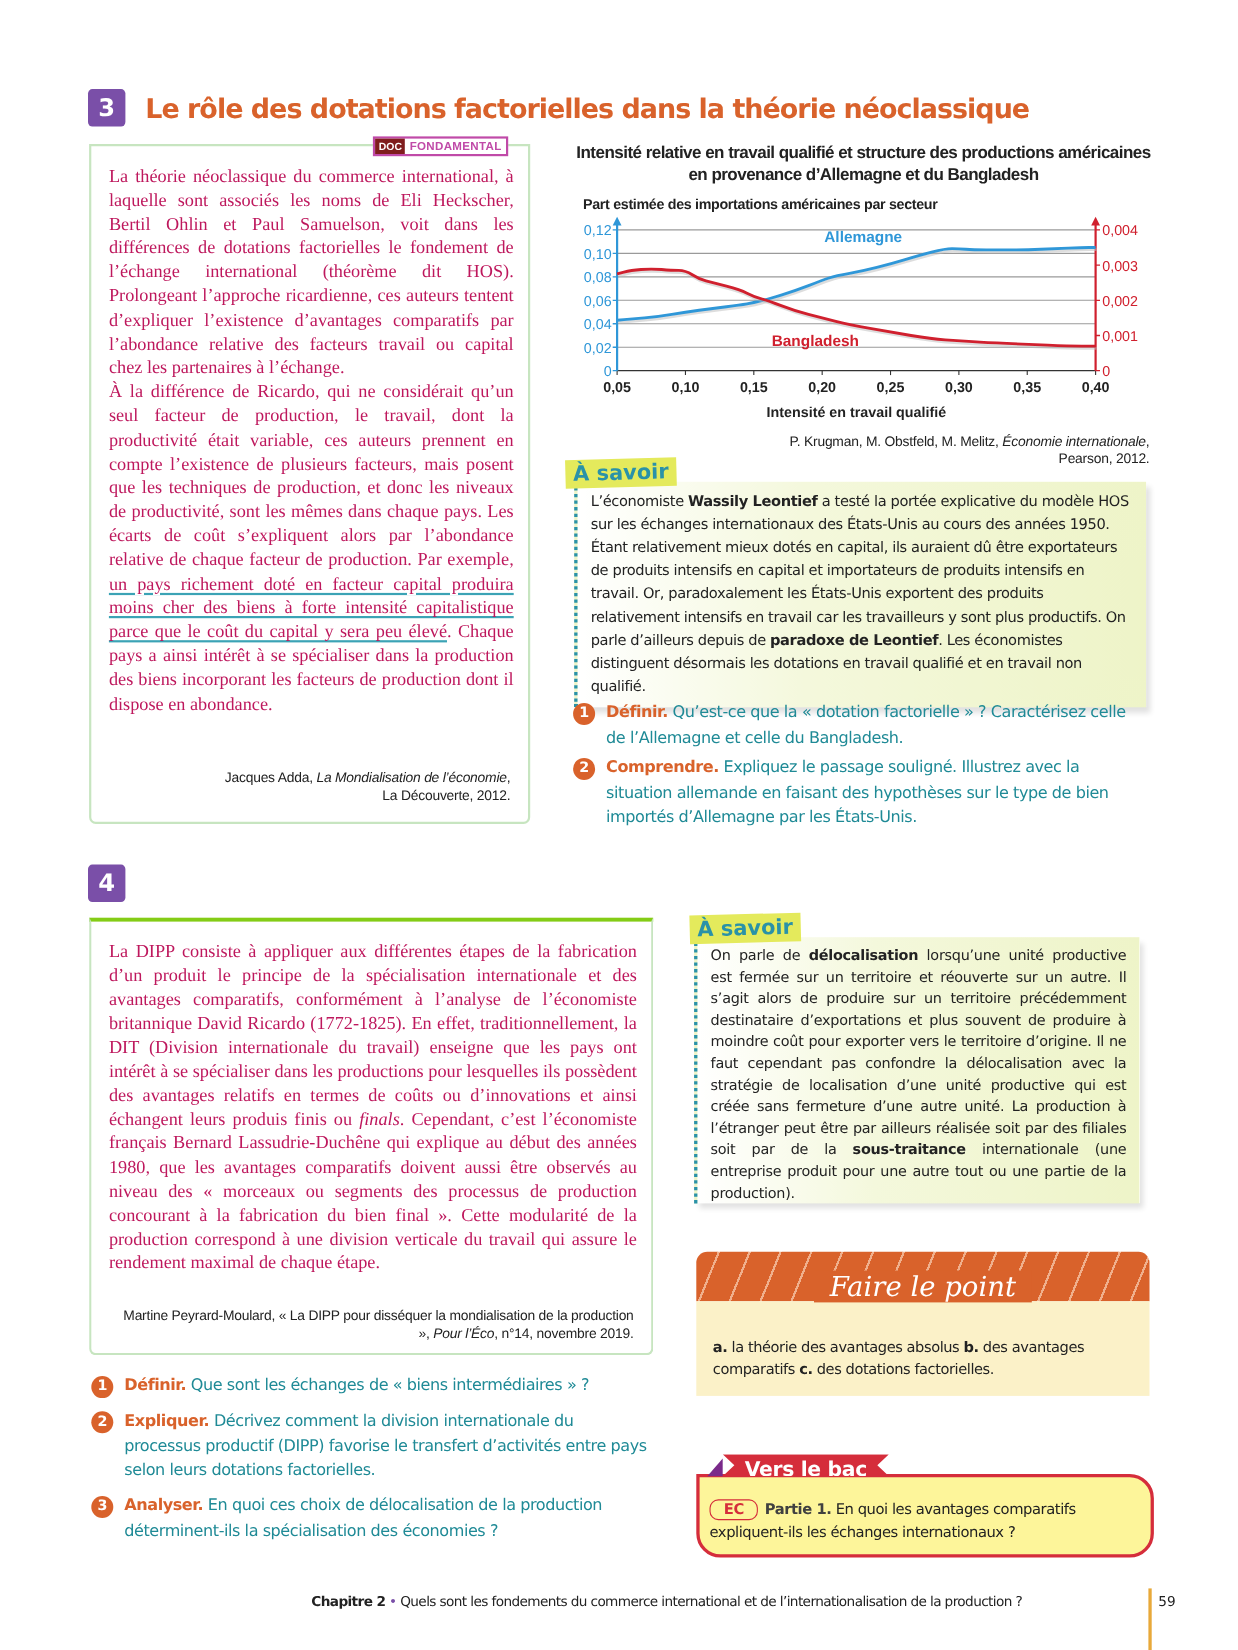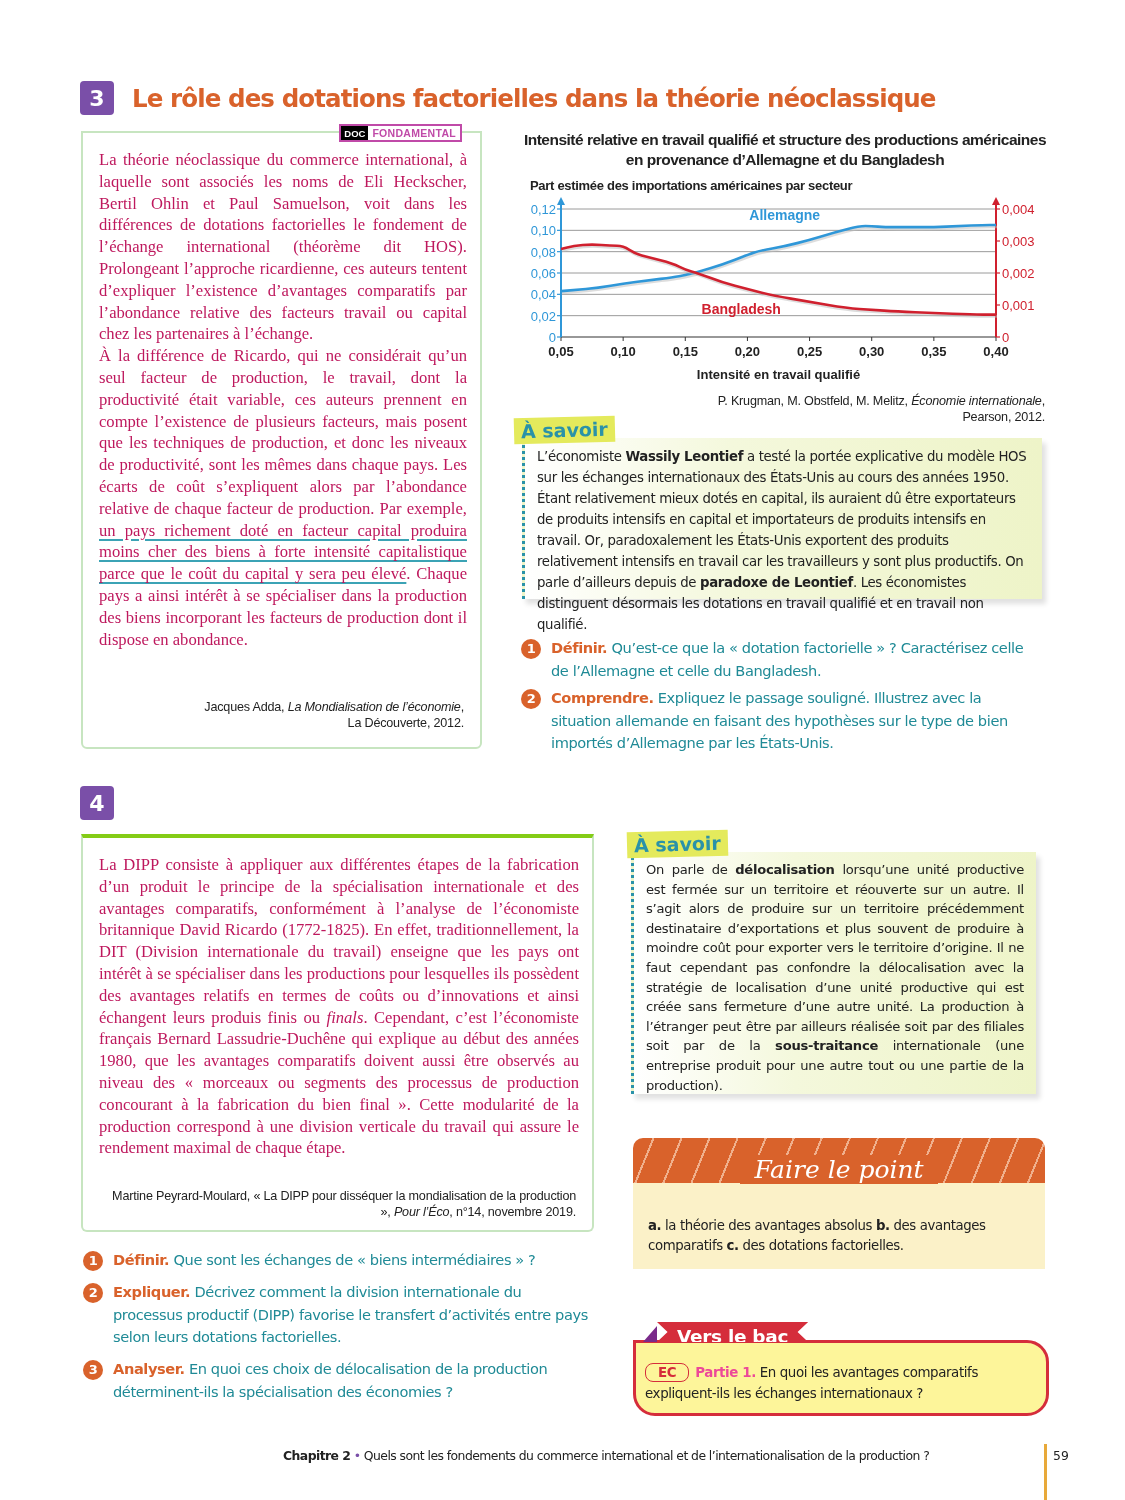--- a/index.html
+++ b/index.html
@@ -7,21 +7,21 @@
   body { position: relative; font-family: "Liberation Sans", sans-serif; color: #222; }
 
   .sec-head { position: absolute; left: 80px; display: flex; align-items: center; }
   .sec-num { width: 34px; height: 34px; background: #7a4fa8; color: #fff; border-radius: 4px;
     font-family: "DejaVu Sans", sans-serif; font-weight: bold; font-size: 22px;
     display: flex; align-items: center; justify-content: center; margin-right: 18px; }
   .sec-title { color: #d9622b; font-family: "DejaVu Sans", sans-serif; font-weight: bold; font-size: 24.5px; letter-spacing: -0.9px; }
 
   .doc-box { position: absolute; border: 2px solid #c7e5c0; border-radius: 0 0 6px 6px; }
   .doc-badge { position: absolute; top: -9px; right: 18px; background: #fff; border: 2px solid #c04aa8; display: flex; height: 18px; }
-  .doc-badge .a { background: #000000; color: #fff; font-size: 9.5px; font-weight: bold; padding: 1px 3px; line-height: 14px; text-align: center; }
+  .doc-badge .a { background: #7f1d1d; color: #fff; font-size: 9.5px; font-weight: bold; padding: 1px 3px; line-height: 14px; text-align: center; }
   .doc-badge .b { color: #c04aa8; font-size: 10.5px; font-weight: bold; padding: 0 4px; line-height: 14px; letter-spacing: 0.3px; }
 
   .serif { font-family: "Liberation Serif", serif; font-size: 16.6px; line-height: 21.8px; color: #be185d; text-align: justify; hyphens: manual; }
   .ul { text-decoration: underline; text-decoration-color: #3ba3b5; text-underline-offset: 3px; text-decoration-thickness: 2px; }
   .cite { font-family: "Liberation Sans", sans-serif; font-size: 12.6px; line-height: 16px; text-align: right; color: #222; letter-spacing: -0.2px; }
 
   .chart-title { position: absolute; left: 520px; width: 530px; text-align: center; font-weight: bold; font-size: 15.5px; line-height: 20px; letter-spacing: -0.5px; color: #222; }
   .chart-ylabel { position: absolute; left: 530px; top: 178px; font-weight: bold; font-size: 13px; letter-spacing: -0.3px; color: #222; }
 
   .savoir-label { position: absolute; background: #e4ea5c; color: #2a92a8; font-family: "DejaVu Sans", sans-serif; font-weight: bold; font-size: 19px; padding: 0 7px; transform: rotate(-1.5deg); line-height: 26px; }
@@ -36,21 +36,21 @@
   .fp-head { height: 45px; border-radius: 10px 10px 0 0; background: repeating-linear-gradient(112deg, #d9622b 0 18px, #f0b08d 18px 20px, #d9622b 20px 26px); display: flex; justify-content: center; align-items: center; }
   .fp-title { background: #d9622b; color: #fff; font-family: "DejaVu Serif", serif; font-style: italic; font-size: 25px; padding: 0 14px; margin-top: 17px; }
   .fp-body { background: #fbf1c8; padding: 12px 15px 12px 15px; font-family: "DejaVu Sans", sans-serif; font-size: 13.3px; line-height: 20.5px; color: #222; letter-spacing: -0.4px; }
 
   .vb { position: absolute; left: 633px; top: 1322px; width: 418px; height: 74px; }
   .vb-box { position: absolute; left: 0; top: 18px; width: 416px; height: 76px; background: #fdf59a; border: 3px solid #d52d3b; border-radius: 0 22px 22px 22px; }
   .vb-tri { position: absolute; left: 10px; top: 4px; width: 0; height: 0; border-left: 14px solid transparent; border-right: 0 solid transparent; border-bottom: 16px solid #7a2a8a; }
   .vb-tag { position: absolute; left: 24px; top: 0; height: 20px; background: #d52d3b; color: #fff; font-family: "DejaVu Sans", sans-serif; font-weight: bold; font-size: 18.5px; line-height: 30px; padding: 0 20px 0 20px; clip-path: polygon(0 0, 100% 0, 93% 50%, 100% 100%, 0 100%, 7% 50%); letter-spacing: -0.3px; }
   .vb-text { position: absolute; left: 12px; top: 40px; width: 400px; font-family: "DejaVu Sans", sans-serif; font-size: 13.4px; line-height: 21px; color: #222; letter-spacing: -0.4px; }
   .ec { display: inline-block; border: 1.5px solid #d52d3b; border-radius: 8px; color: #d52d3b; font-weight: bold; padding: 0 12px; line-height: 17px; margin-right: 6px; }
-  .partie { color: #ec4899; font-weight: bold; }
+  .partie { color: #404040; font-weight: bold; }
 
   .footer { position: absolute; left: 283px; top: 1448px; font-family: "DejaVu Sans", sans-serif; font-size: 12.4px; color: #222; letter-spacing: -0.55px; }
   .footer b { font-weight: bold; }
   .footer .dot { color: #7a4fa8; }
   .page-bar { position: absolute; left: 1044px; top: 1444px; width: 3px; height: 56px; background: #e8a93a; }
   .page-num { position: absolute; left: 1053px; top: 1448px; font-family: "DejaVu Sans", sans-serif; font-size: 12.4px; color: #222; }
 </style>
 </head>
 <body>
 
@@ -132,21 +132,21 @@
     <path d="M46,54 Q46,54 52.21428571428571,52.4 Q58.428571428571416,50.8 67.74999999999999,50 Q77.07142857142856,49.2 86.39285714285712,50 Q95.7142857142857,50.8 101.92857142857142,50.8 Q108.14285714285714,50.8 114.35714285714285,54.800000000000004 Q120.57142857142856,58.80000000000001 126.78571428571428,60.400000000000006 Q133,62 145.42857142857144,65.2 Q157.8571428571429,68.4 164.07142857142856,71.60000000000001 Q170.28571428571425,74.80000000000001 176.5,76.4 Q182.71428571428572,78 195.14285714285714,82.8 Q207.57142857142856,87.6 220,90.8 Q232.42857142857144,94 244.85714285714283,97.2 Q257.2857142857142,100.4 275.9285714285714,103.6 Q294.57142857142856,106.8 313.21428571428567,110 Q331.85714285714283,113.2 344.2857142857142,114 Q356.71428571428567,114.8 369.1428571428571,115.6 Q381.57142857142856,116.4 400.21428571428567,117.2 Q418.8571428571428,118 437.49999999999994,118.8 Q456.1428571428571,119.6 468.57142857142856,119.6 L481,119.6" fill="none" stroke="#bbb" stroke-width="2.5" transform="translate(1,2)" opacity="0.5"></path>
     <path d="M46,54 Q46,54 52.21428571428571,52.4 Q58.428571428571416,50.8 67.74999999999999,50 Q77.07142857142856,49.2 86.39285714285712,50 Q95.7142857142857,50.8 101.92857142857142,50.8 Q108.14285714285714,50.8 114.35714285714285,54.800000000000004 Q120.57142857142856,58.80000000000001 126.78571428571428,60.400000000000006 Q133,62 145.42857142857144,65.2 Q157.8571428571429,68.4 164.07142857142856,71.60000000000001 Q170.28571428571425,74.80000000000001 176.5,76.4 Q182.71428571428572,78 195.14285714285714,82.8 Q207.57142857142856,87.6 220,90.8 Q232.42857142857144,94 244.85714285714283,97.2 Q257.2857142857142,100.4 275.9285714285714,103.6 Q294.57142857142856,106.8 313.21428571428567,110 Q331.85714285714283,113.2 344.2857142857142,114 Q356.71428571428567,114.8 369.1428571428571,115.6 Q381.57142857142856,116.4 400.21428571428567,117.2 Q418.8571428571428,118 437.49999999999994,118.8 Q456.1428571428571,119.6 468.57142857142856,119.6 L481,119.6" fill="none" stroke="#d0202e" stroke-width="2.6" stroke-linejoin="round"></path>
     <text x="269.71428571428567" y="25.39999999999999" text-anchor="middle" font-size="14" font-weight="bold" fill="#2f97d8" font-family="Liberation Sans, sans-serif">Allemagne</text>
     <text x="226.21428571428572" y="119.26666666666667" text-anchor="middle" font-size="14" font-weight="bold" fill="#d0202e" font-family="Liberation Sans, sans-serif">Bangladesh</text>
     <text x="263.5" y="184" text-anchor="middle" font-size="13" font-weight="bold" fill="#222" font-family="Liberation Sans, sans-serif">Intensité en travail qualifié</text>
   </svg>
 <div class="cite" style="position:absolute; left:600px; top:393px; width:445px;">
   <span>P. Krugman, M. Obstfeld, M. Melitz, </span><i>Économie internationale</i>,<br><span>Pearson, 2012.</span>
 </div>
 
-<div class="savoir-box" style="left:522px; top:438px; width:520px; height:161px;">
+<div class="savoir-box" style="left:522px; top:438px; width:520px; height:205px;">
   <span>L’économiste </span><b>Wassily Leontief</b><span> a testé la portée explicative du modèle HOS sur les échanges internationaux des États-Unis au cours des années 1950. Étant relativement mieux dotés en capital, ils auraient dû être exportateurs de produits intensifs en capital et importateurs de produits intensifs en travail. Or, paradoxalement les États-Unis exportent des produits relativement intensifs en travail car les travailleurs y sont plus productifs. On parle d’ailleurs depuis de </span><b>paradoxe de Leontief</b><span>. Les économistes distinguent désormais les dotations en travail qualifié et en travail non qualifié.</span>
 </div>
 <div class="savoir-label" style="left:514px; top:417px;">À savoir</div>
 
 <div class="q" style="left:521px; top:637px; width:520px;">
   <span class="n">1</span><span class="k">Définir.</span><span> Qu’est-ce que la « dotation factorielle » ? Caractérisez celle de l’Allemagne et celle du Bangladesh.</span>
 </div>
 <div class="q" style="left:521px; top:687px; width:520px;">
   <span class="n">2</span><span class="k">Comprendre.</span><span> Expliquez le passage souligné. Illustrez avec la situation allemande en faisant des hypothèses sur le type de bien importés d’Allemagne par les États-Unis.</span>
 </div>

